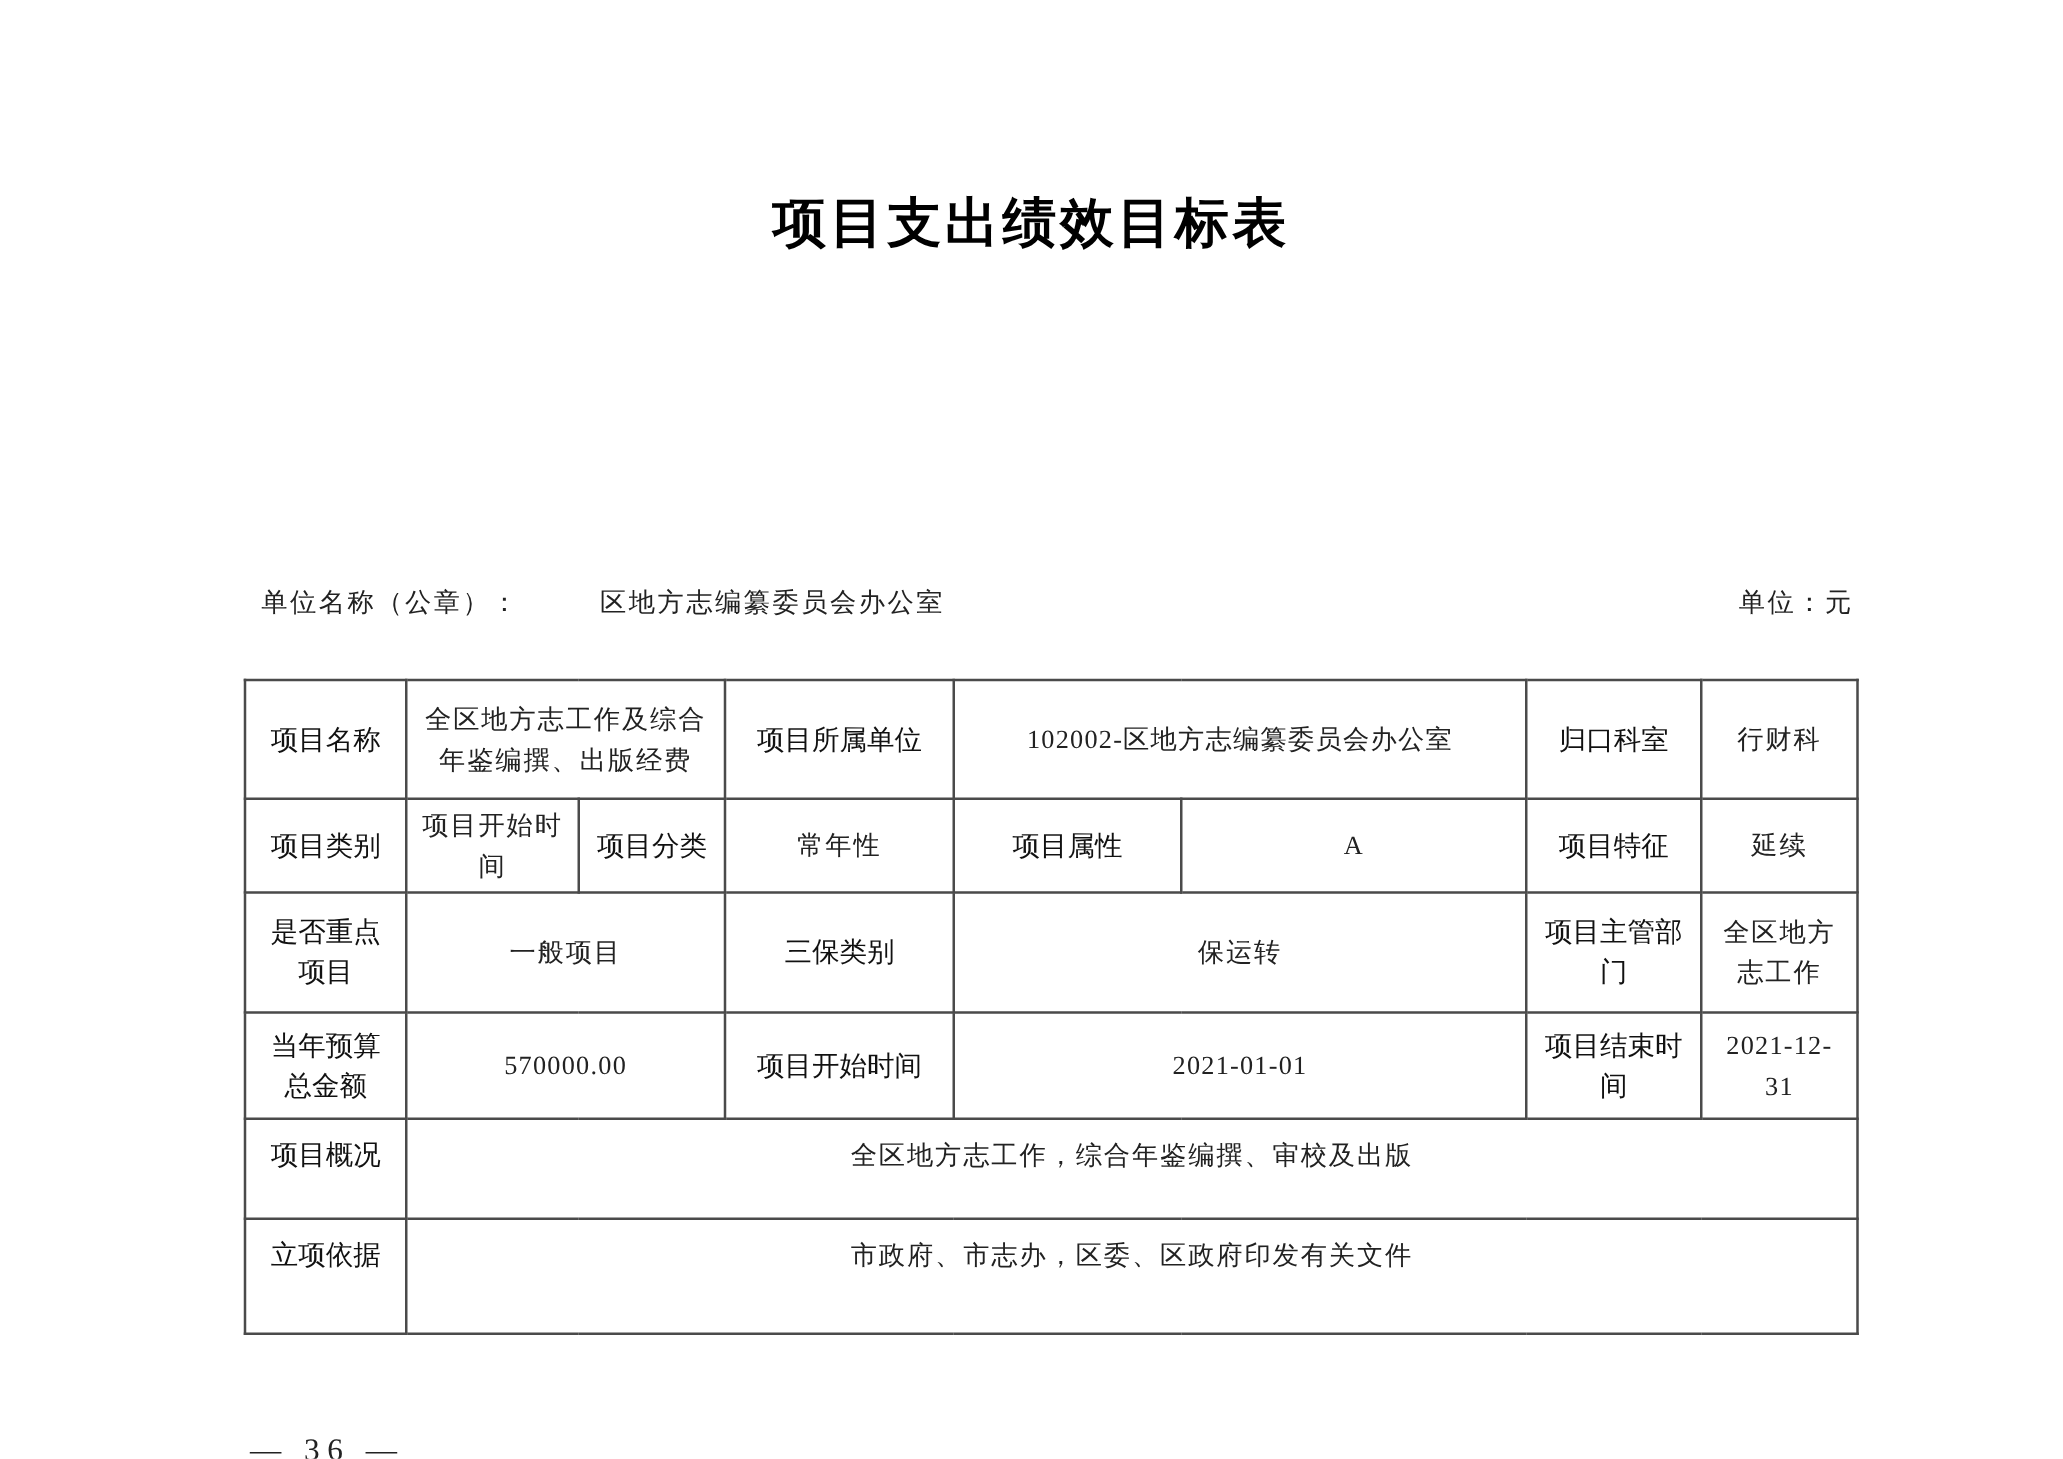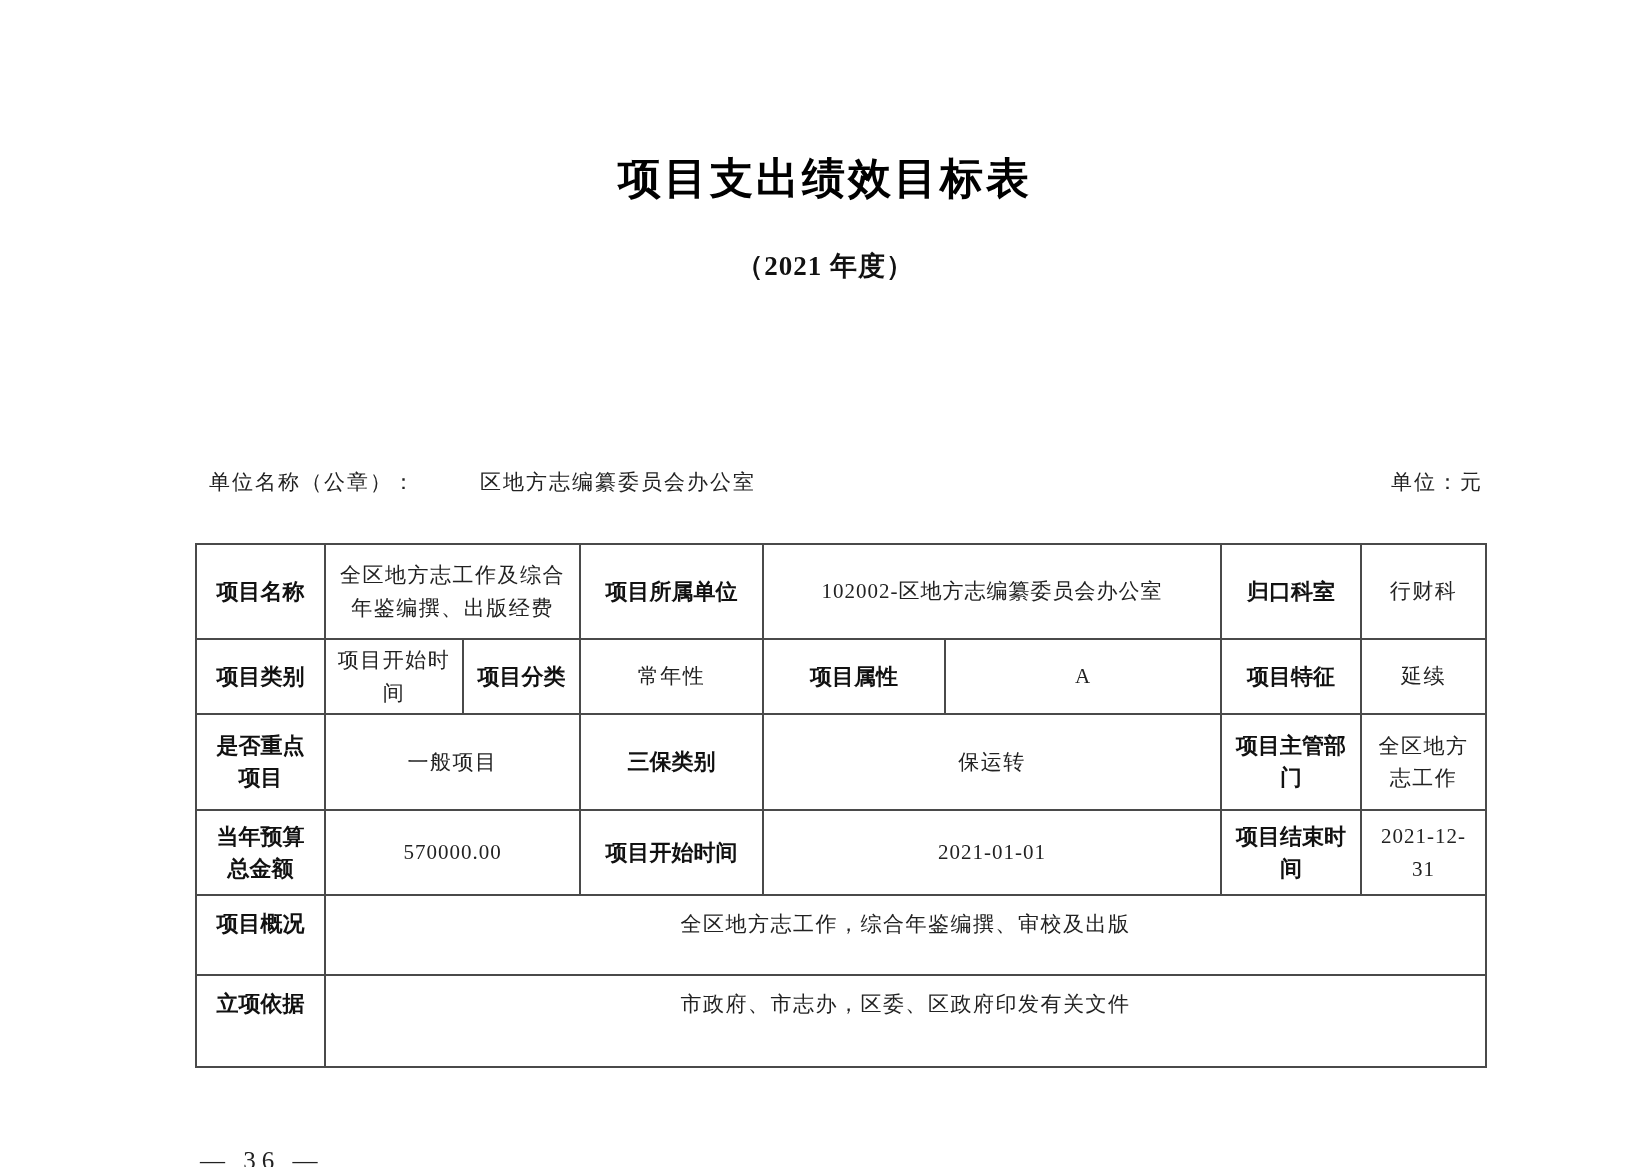--- a/index.html
+++ b/index.html
@@ -54,21 +54,21 @@
     background: #fff;
   }
   .main-table td {
     border: 2px solid #4a4a4a;
     text-align: center;
     vertical-align: middle;
     overflow: hidden;
   }
   .lbl {
     font-family: "Liberation Sans", sans-serif;
-    font-weight: bold;
+    font-weight: normal;
     font-size: 22px;
     line-height: 1.45;
     color: #111;
     padding: 4px 10px;
   }
   .val {
     font-family: "Liberation Serif", serif;
     font-size: 21px;
     letter-spacing: 1.5px;
     line-height: 1.55;
@@ -92,21 +92,20 @@
     letter-spacing: 6px;
     color: #222;
   }
 </style>
 </head>
 <body>
 
 <div class="page">
 
   <div class="doc-title">项目支出绩效目标表</div>
-  <div class="doc-subtitle">（2021 年度）</div>
 
   <div class="meta-row">
     <span class="meta-unit-name-label">单位名称（公章）：</span>
     <span class="meta-unit-name-value">区地方志编纂委员会办公室</span>
     <span class="meta-unit">单位：元</span>
   </div>
 
   <table class="main-table">
     <colgroup>
       <col style="width:129px">

